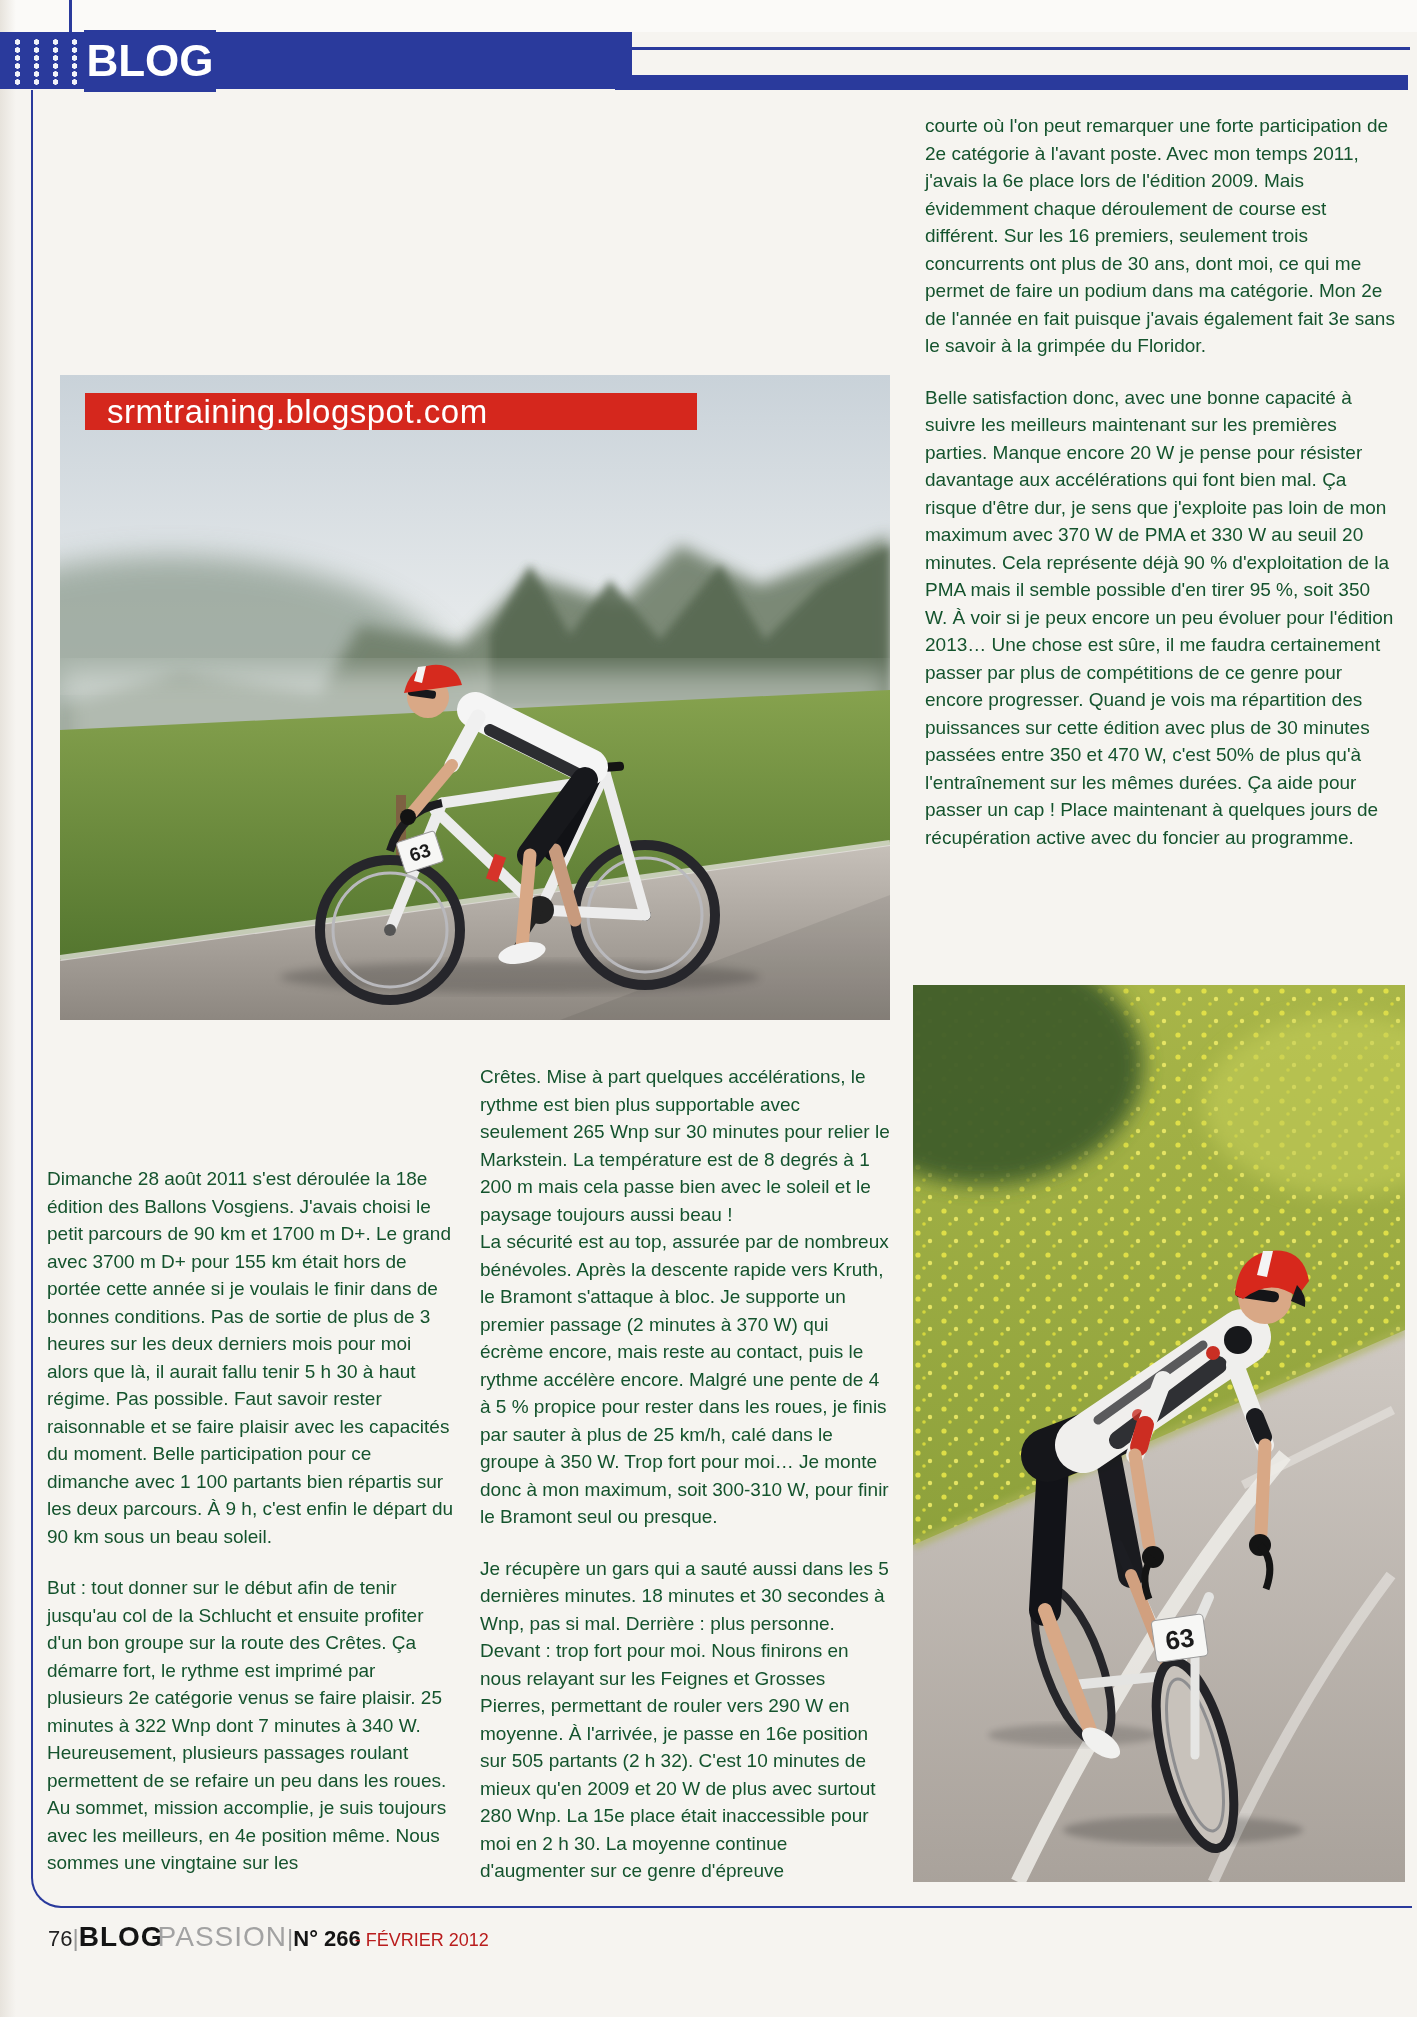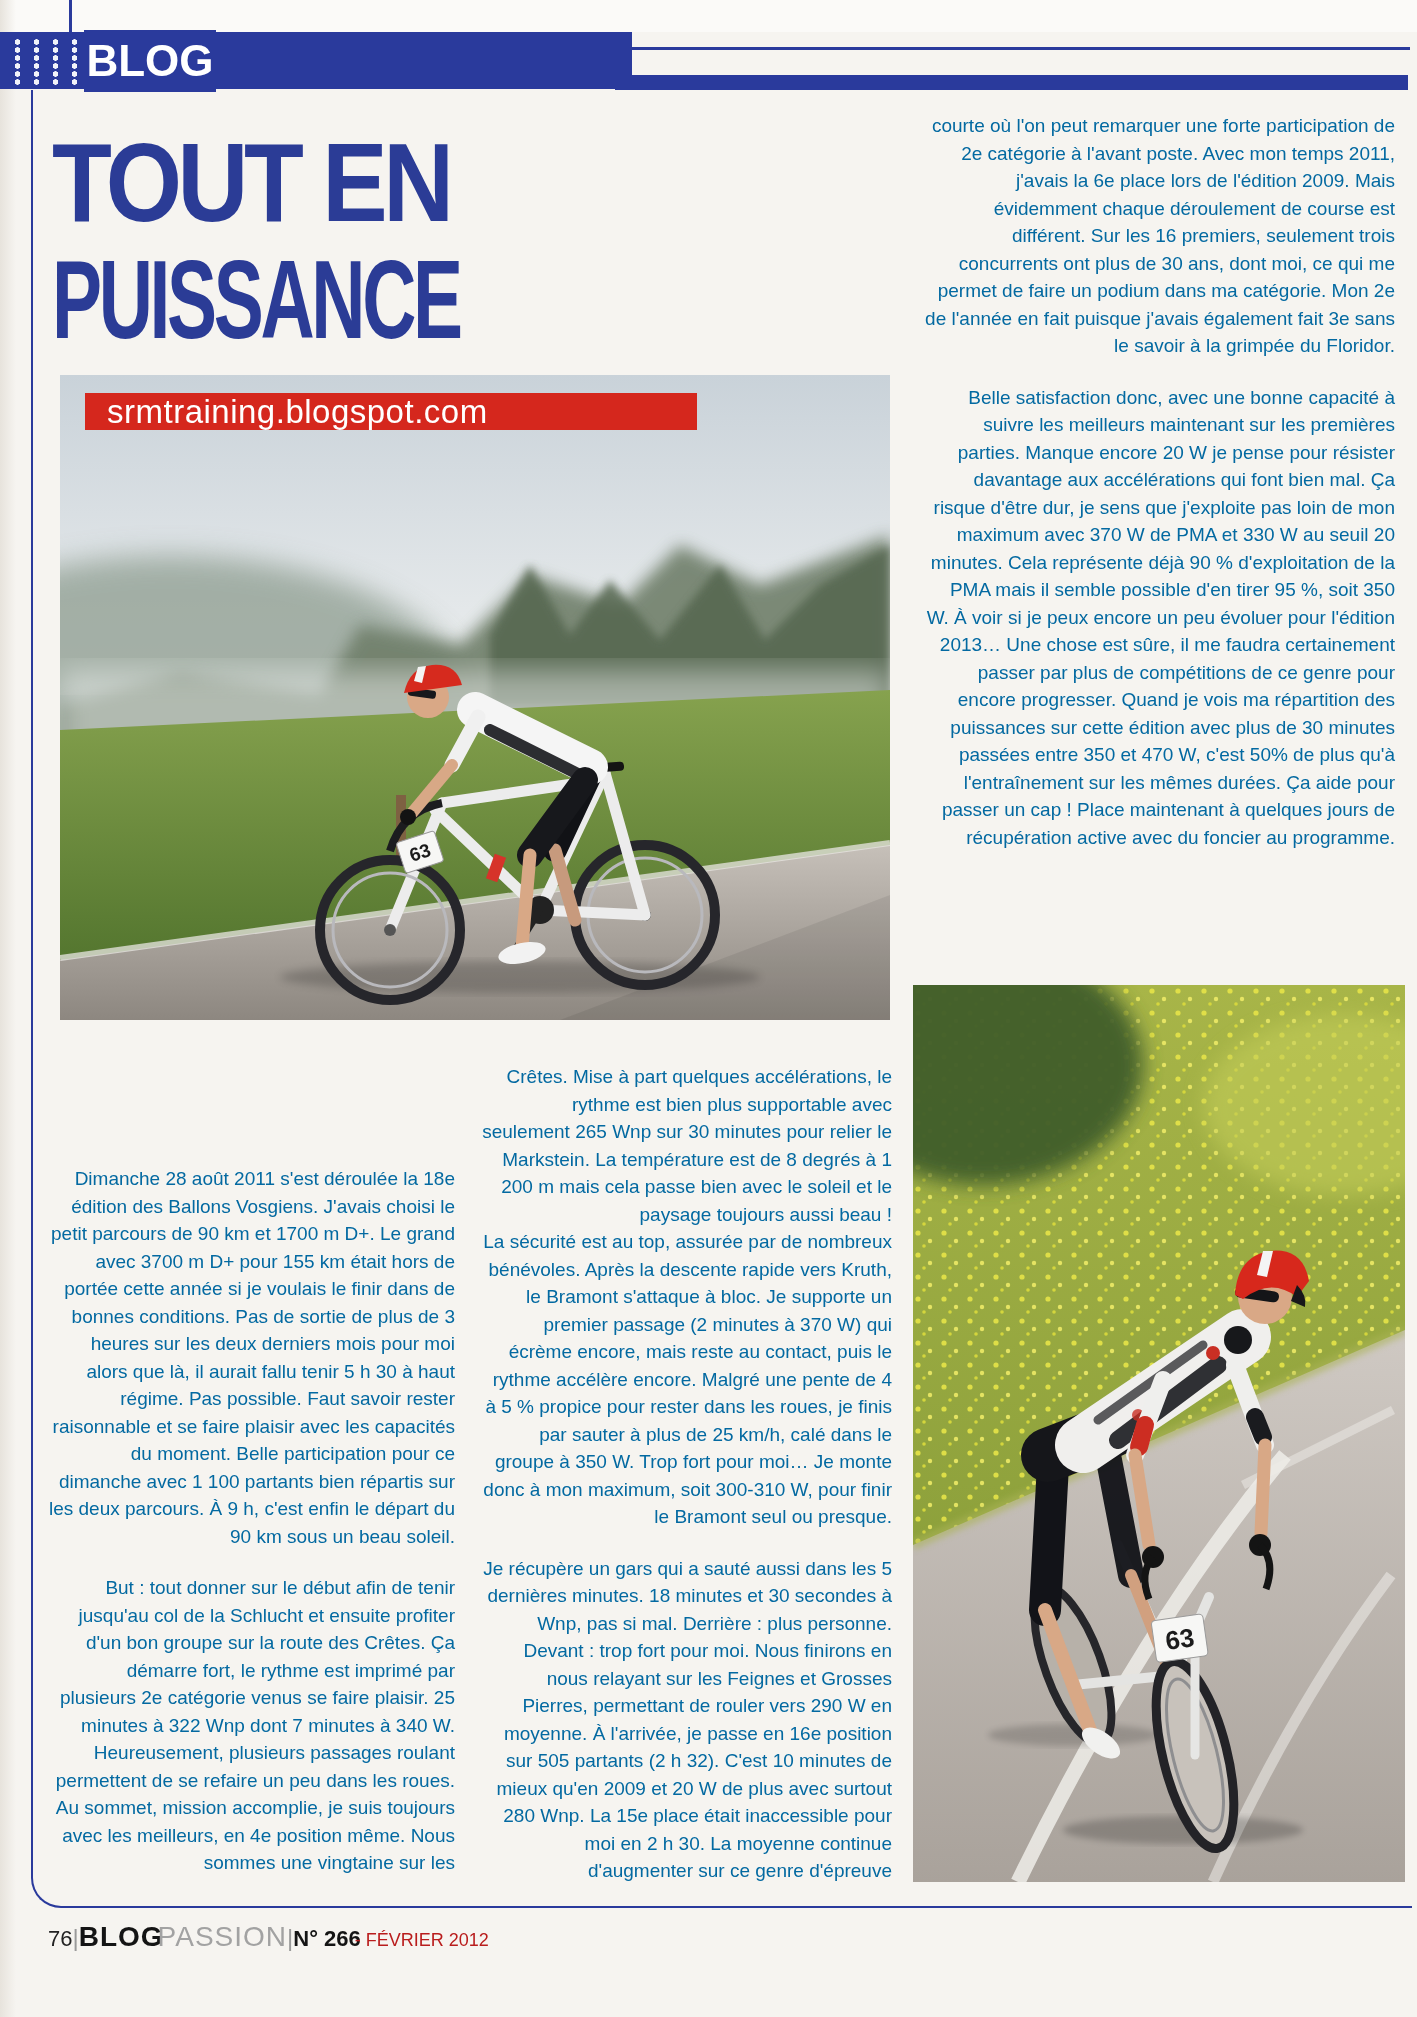--- a/index.html
+++ b/index.html
@@ -37,21 +37,21 @@
   
   .photo1{position:absolute;left:60px;top:375px;width:830px;height:645px;overflow:hidden;background:#cfd6da;}
   .photo2{position:absolute;left:913px;top:985px;width:492px;height:897px;overflow:hidden;background:#a8b548;}
   .red-banner{position:absolute;left:25px;top:18px;width:612px;height:37px;background:#d5271d;
         display:flex;align-items:center;}
   .red-banner span{color:#fff;font-weight:normal;font-size:33px;padding-left:22px;letter-spacing:.5px;}
 
   
   .heading{position:absolute;left:58px;top:1032px;color:#2438a0;font-weight:bold;
            font-size:37px;line-height:44px;}
-  .col{position:absolute;font-size:19px;line-height:27.5px;color:#0369a1;text-align:right;}
+  .col{position:absolute;font-size:19px;line-height:27.5px;color:#14532d;text-align:left;}
   .col p{margin:0 0 24px 0;}
   .col p.no-gap{margin-bottom:0;}
   .col-left{left:47px;top:1165px;width:408px;}
   .col-mid{left:480px;top:1063px;width:412px;}
   .col-right{left:925px;top:112px;width:470px;}
 
   
   .footer{position:absolute;left:48px;top:1921px;display:flex;align-items:baseline;}
   .footer .pg{font-size:22px;color:#222;}
   .footer .sep{font-size:24px;color:#9a9a9a;font-weight:300;}
@@ -73,24 +73,20 @@
     <div class="dots"></div>
     <div class="blog-box">
       <span>BLOG</span>
     </div>
   </div>
   <div class="banner-thin"></div>
   <div class="banner-thick"></div>
 
   <div class="frame"></div>
 
-  <h1 class="title" style="margin:0;">
-    <span class="l1">TOUT EN</span><br>
-    <span class="l2">PUISSANCE</span>
-  </h1>
 
   <div class="photo1">
     <svg width="830" height="645" viewBox="0 0 830 645">
       <defs>
         <linearGradient id="sky1" x1="0" y1="0" x2="0" y2="1">
           <stop offset="0" stop-color="#c9d2d9"></stop>
             <stop offset="1" stop-color="#eef0f0"></stop>
         </linearGradient>
         <linearGradient id="grass1" x1="0" y1="0" x2="0" y2="1">
           <stop offset="0" stop-color="#86a24e"></stop>

